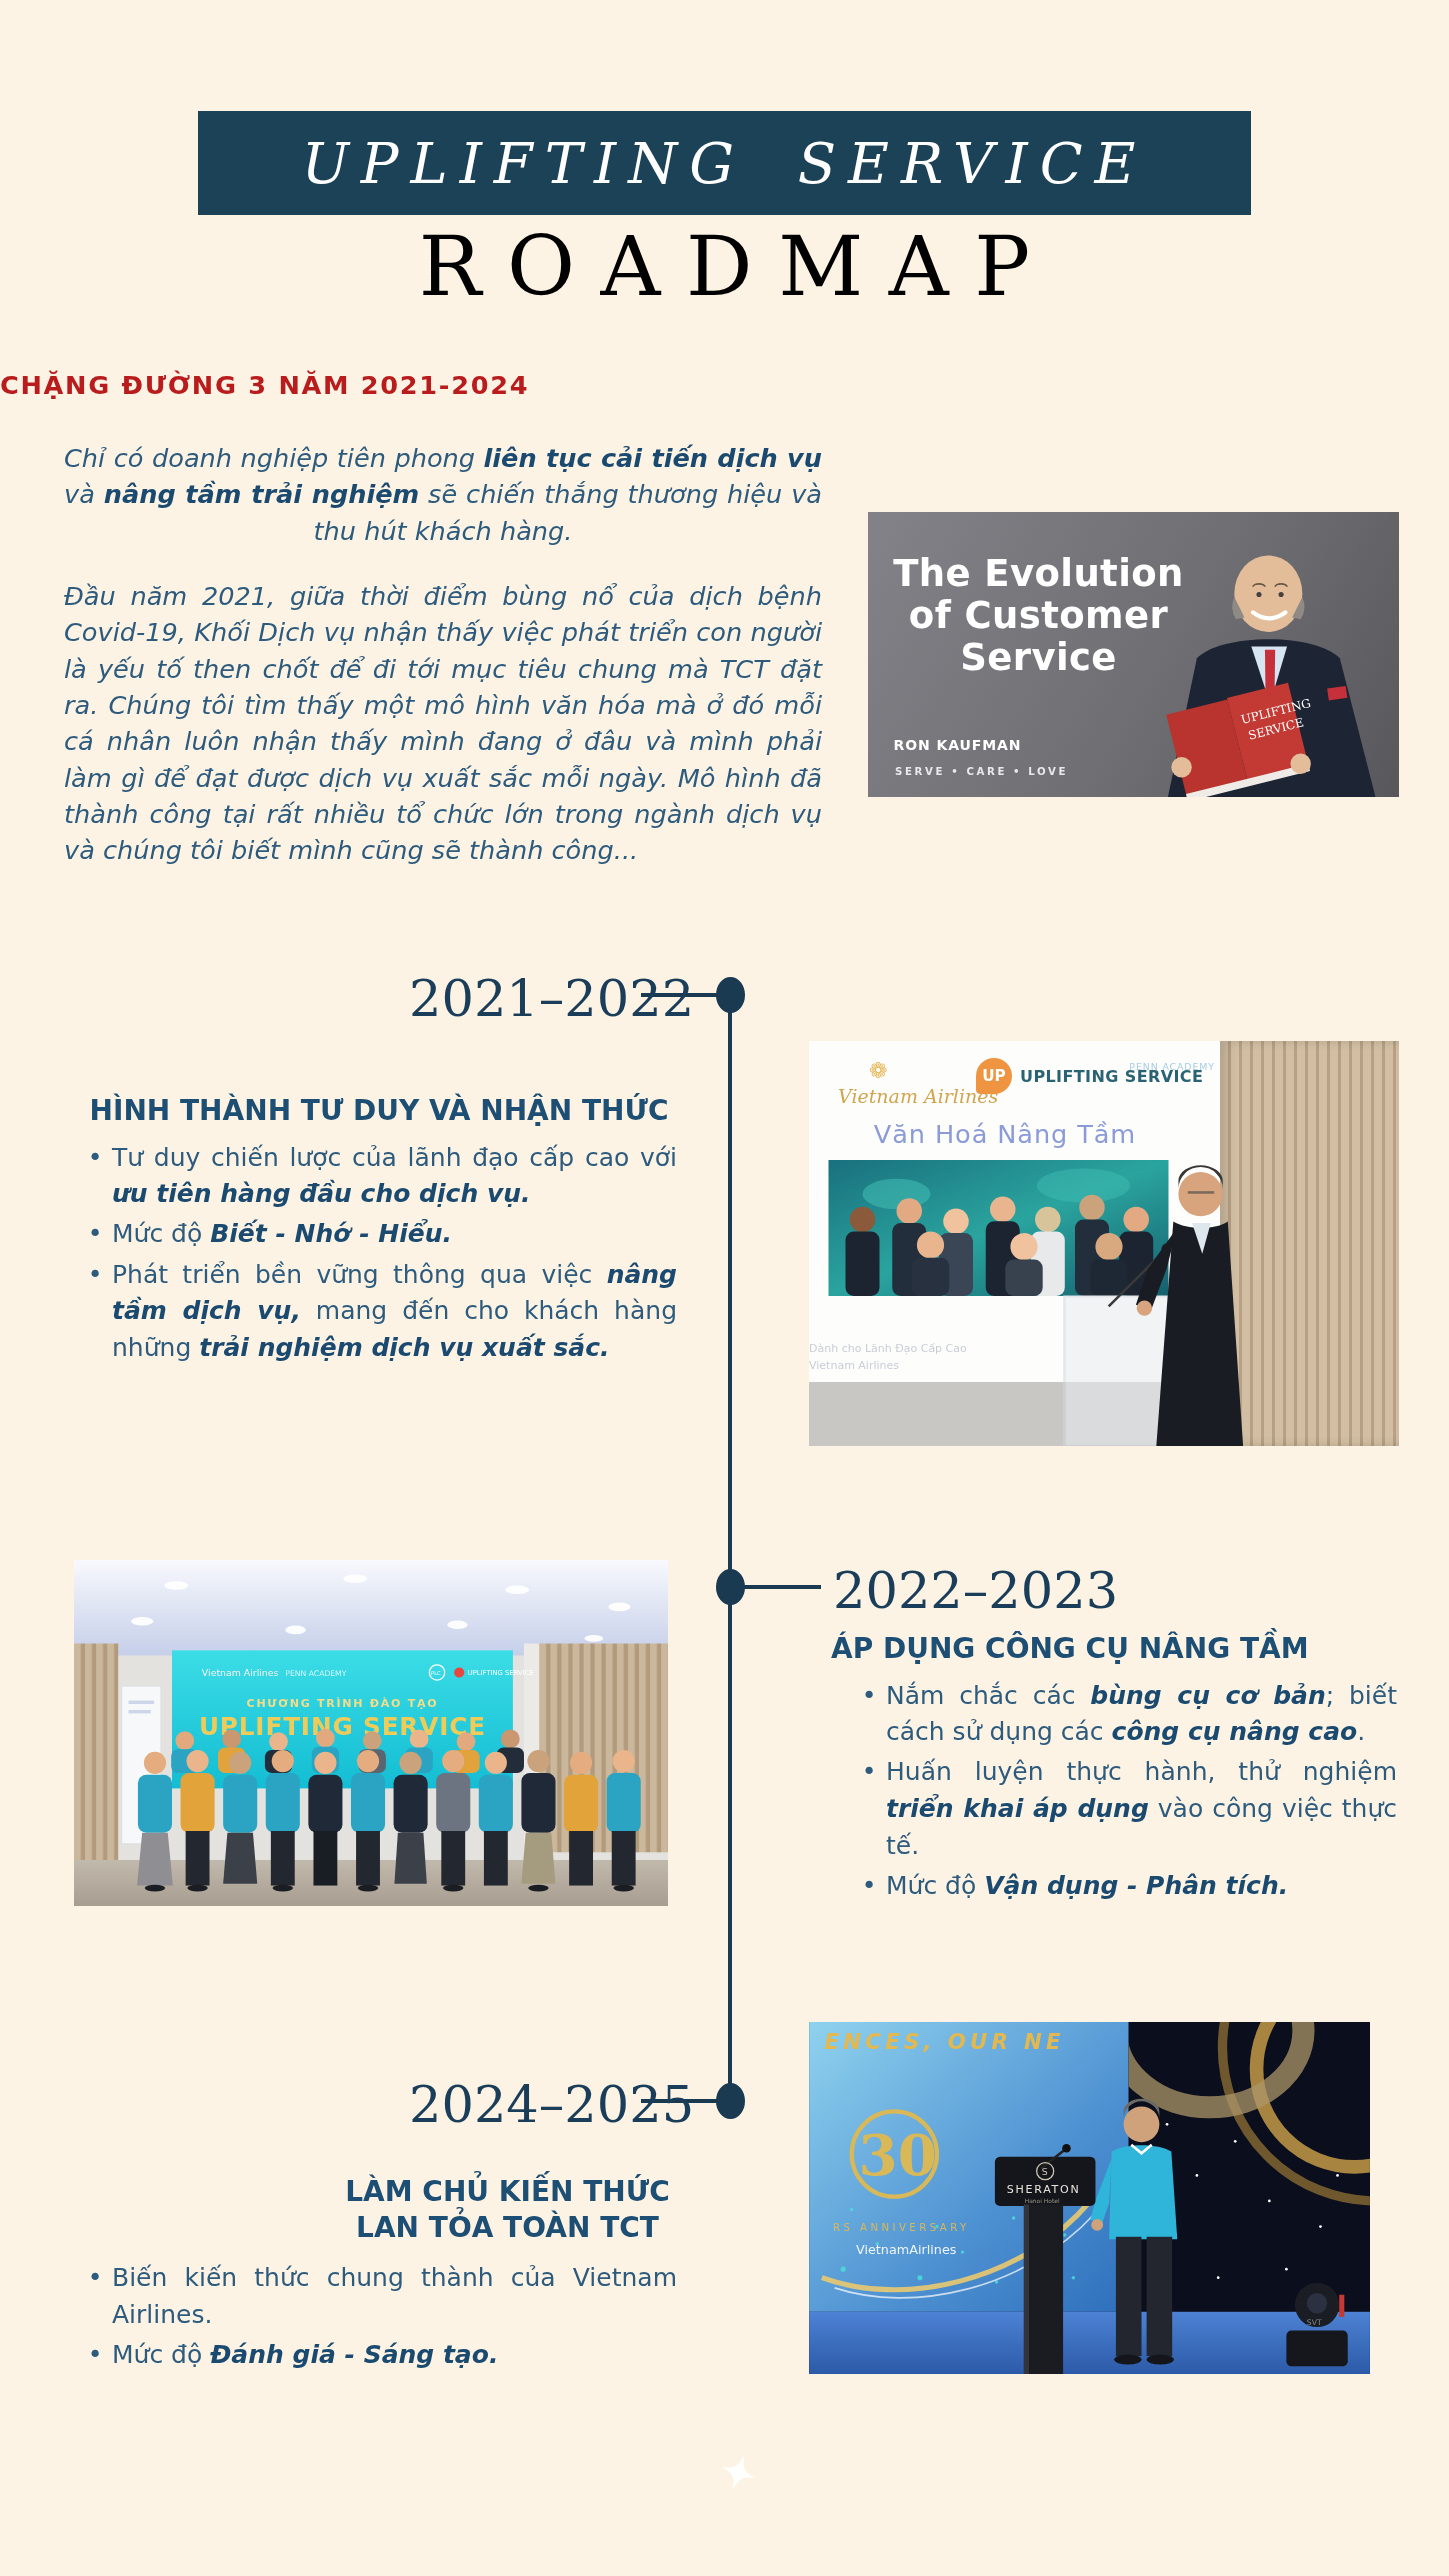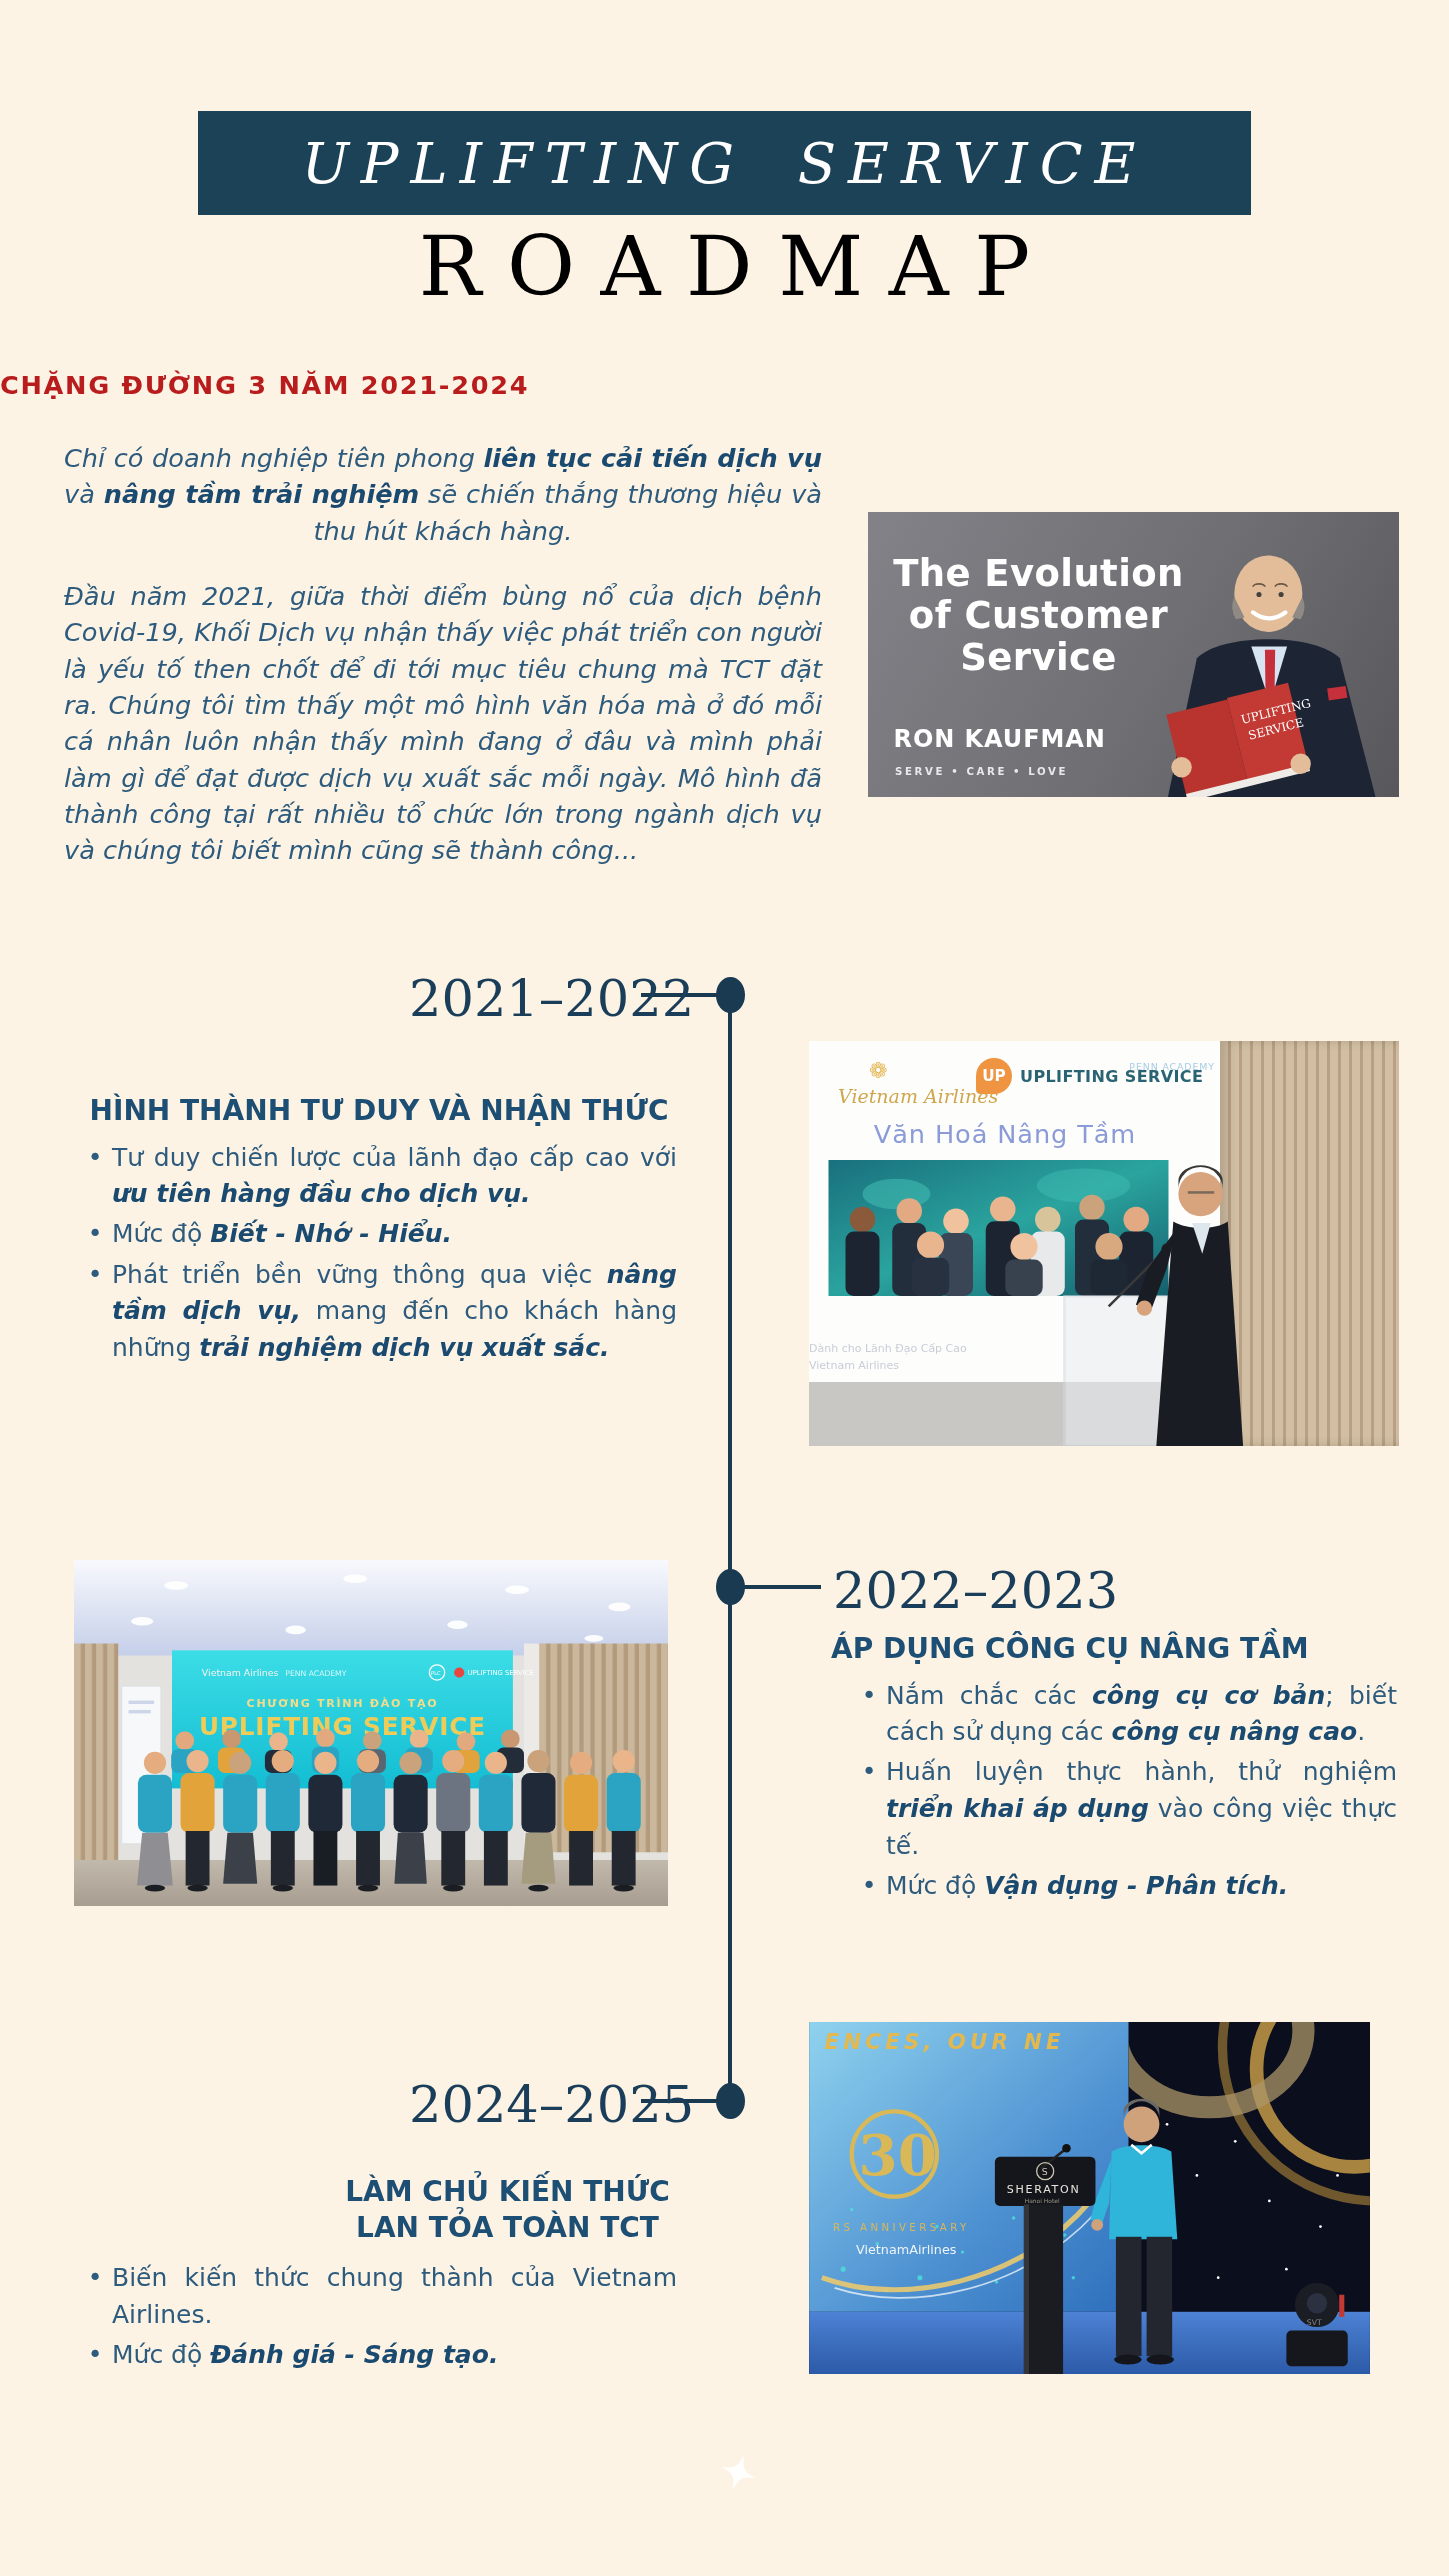--- a/index.html
+++ b/index.html
@@ -24,21 +24,21 @@
   .intro .body{text-align:justify;margin:0;}
   .em{font-weight:bold;color:#1b4a70;}
   li .em{font-style:italic;}
 
   
   .book{position:absolute;left:868px;top:512px;width:531px;height:285px;overflow:hidden;
         background:linear-gradient(120deg,#828288 0%,#6e6e73 55%,#57575c 100%);}
   .book-title{position:absolute;left:17px;top:41px;width:307px;text-align:center;color:#ffffff;
               font-weight:bold;font-size:37px;line-height:1.13;letter-spacing:0.4px;}
   .book-author{position:absolute;left:25.6px;bottom:44px;width:256px;color:#ffffff;
-               font-weight:bold;font-size:24px;letter-spacing:0.9px;}
+               font-weight:bold;font-size:14px;letter-spacing:0.9px;}
   .book-tagline{position:absolute;left:27px;bottom:20.4px;width:256px;color:#e9e9ec;
                 font-size:10.2px;letter-spacing:2.6px;font-weight:bold;}
   .book svg{position:absolute;left:0;top:0;}
 
   
   .tl-line{position:absolute;left:728px;top:995px;width:4.3px;height:1107px;background:#1a3a52;}
   .tl-dot{position:absolute;width:29px;height:36px;border-radius:50%;background:#1a3a52;}
   .tl-conn{position:absolute;height:4.3px;background:#1a3a52;}
   .tl-years{position:absolute;font-family:"DejaVu Serif","Liberation Serif",serif;
             font-size:51px;color:#1a3e59;white-space:nowrap;}
@@ -223,21 +223,21 @@
       </g>
     </svg>
   </div>
 
   <div class="section s2">
     <h2 class="sec-heading">
       <span class="sec-heading-line">ÁP DỤNG CÔNG CỤ NÂNG TẦM</span>
 
     </h2>
     <ul>
-      <li><span>Nắm chắc các </span><span class="em">công cụ cơ bản</span><span>; biết cách sử dụng các </span><span class="em">công cụ nâng cao</span><span>.</span></li>
+      <li><span>Nắm chắc các </span><span class="em">bùng cụ cơ bản</span><span>; biết cách sử dụng các </span><span class="em">công cụ nâng cao</span><span>.</span></li>
       <li><span>Huấn luyện thực hành, thử nghiệm </span><span class="em">triển khai áp dụng</span><span> vào công việc thực tế.</span></li>
       <li><span>Mức độ </span><span class="em">Vận dụng - Phân tích.</span></li>
     </ul>
   </div>
 
   <div class="photo2">
     <svg width="594" height="346" viewBox="0 0 697 406">
       <defs>
         <linearGradient id="p2ceil" x1="0" y1="0" x2="0" y2="1">
           <stop offset="0" stop-color="#f8f9fd"></stop>

